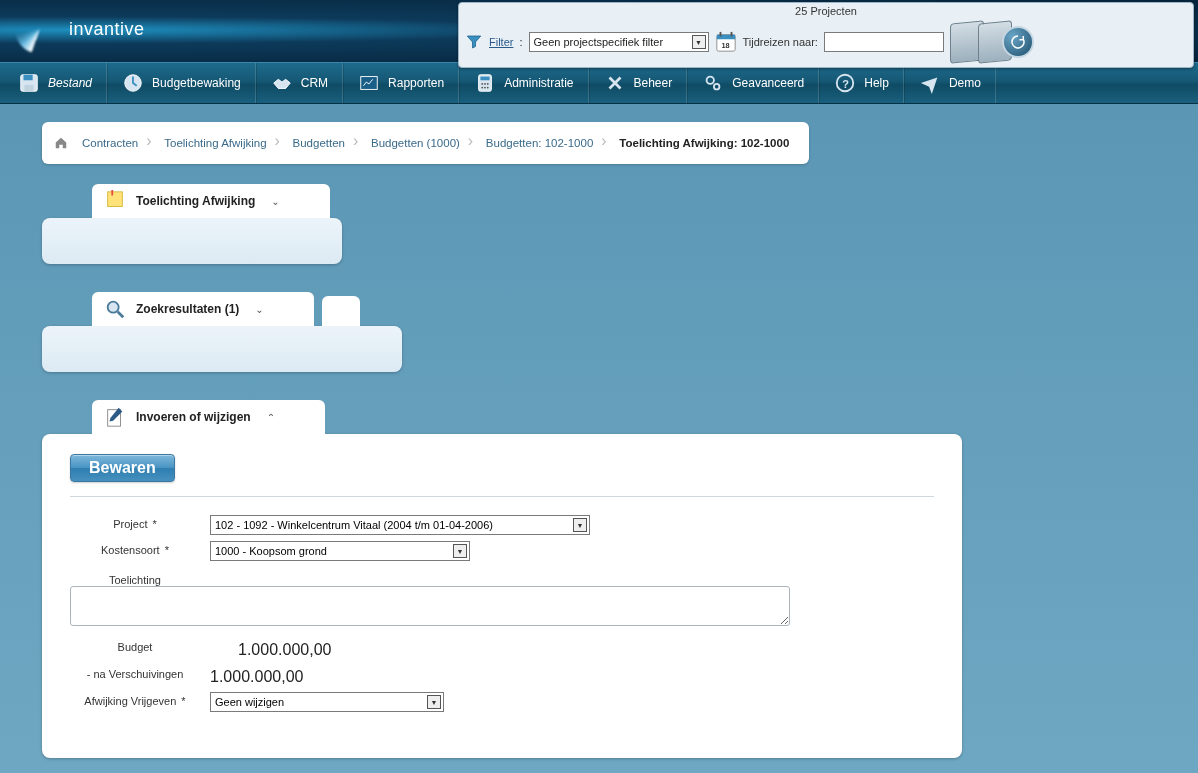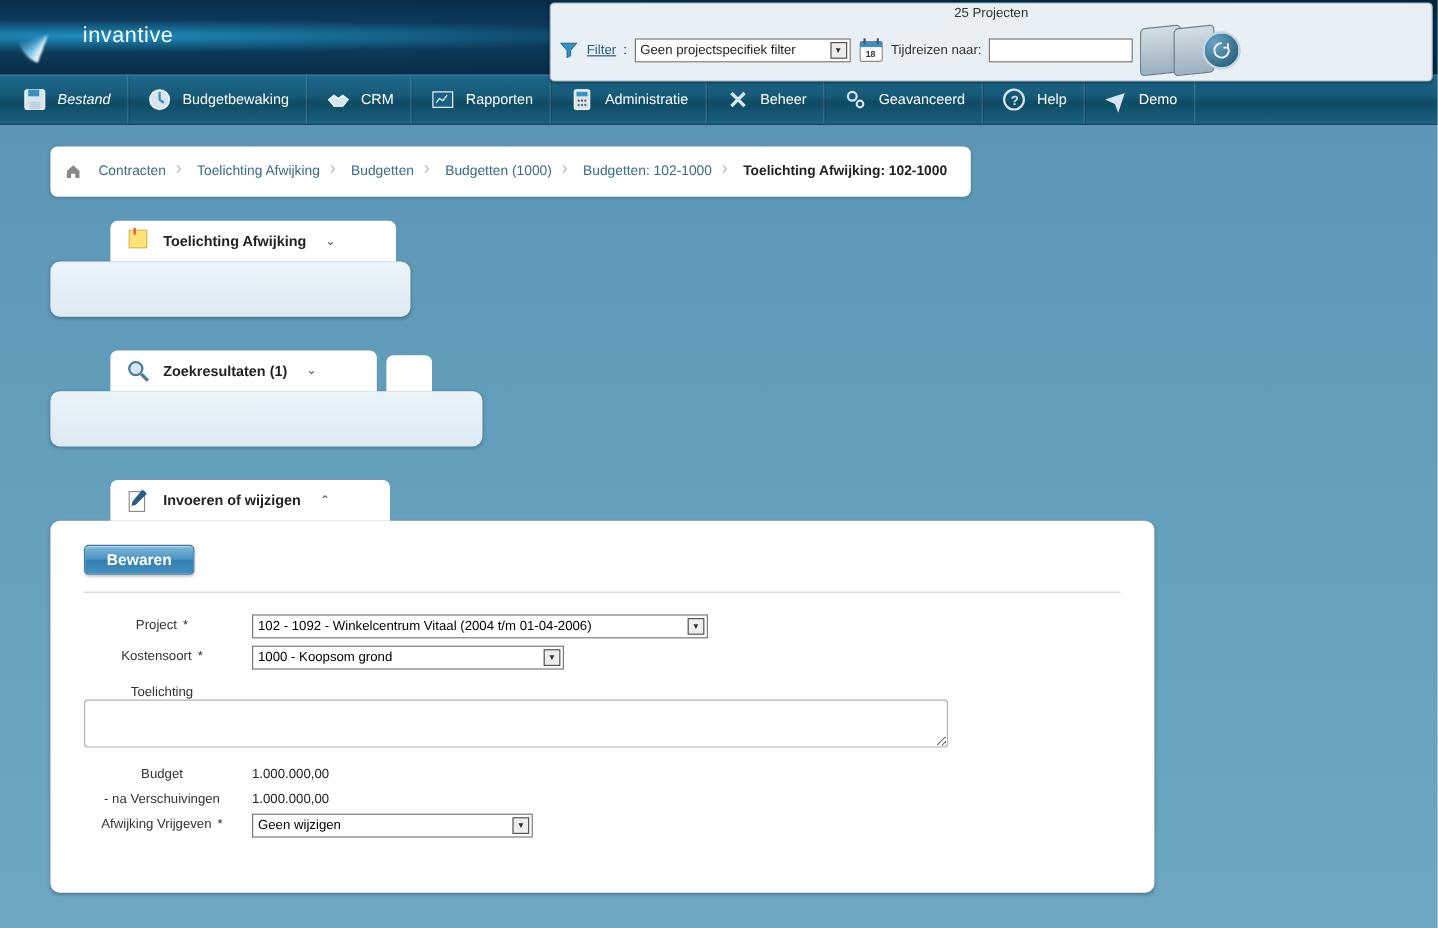--- a/index.html
+++ b/index.html
@@ -205,40 +205,40 @@
     padding-bottom:14px;
     margin-bottom:18px;
   }
   .btn {
     display:inline-block;
     padding:4px 18px;
     border:1px solid #3a77a3;
     border-radius:4px;
     background: linear-gradient(#7fb8db 0%, #4a94c3 48%, #2f7fb1 52%, #4590be 100%);
     color:#fff;
-    font-size:13px;
+    font-size:16px;
     font-weight:600;
     cursor:pointer;
     box-shadow: inset 0 1px 0 rgba(255,255,255,0.4), 0 1px 2px rgba(0,0,0,0.2);
   }
   .form-row { display:flex; align-items:flex-start; margin-bottom:6px; }
   .form-label {
     width:140px; text-align:center; padding-right:10px;
     font-size:11px; color:#333; padding-top:3px;
   }
   .req { margin-left:2px; color:#333; }
   .form-field { flex:0 0 auto; }
   .form-select { min-width:380px; }
   .form-select.narrow { min-width:260px; }
   .form-select.narrow2 { min-width:234px; }
   .form-textarea {
     width:720px; height:40px; border:1px solid #aab4bd;
     border-radius:3px; padding:4px; font-size:11px; resize:both;
   }
-  .readonly-val { font-size:11px; color:#222; padding-top:3px; }
+  .readonly-val { font-size:16px; color:#222; padding-top:3px; }
 </style>
 </head>
 <body>
 
 <div class="header">
   <div class="logo">
     <div class="logo-swirl"></div>
     <span class="logo-text">invantive</span>
   </div>
   <div class="top-right-panel">
@@ -469,21 +469,21 @@
 
       <div class="form-row" style="margin-top:10px;flex-direction:column;">
         <div class="form-label">
           <span>Toelichting</span>
         </div>
         <div class="form-field">
           <textarea class="form-textarea" style=""></textarea>
         </div>
       </div>
 
-      <div class="form-row" style="margin-top:10px;">
+      <div class="form-row" style="margin-top:10px;gap:28px;">
         <div class="form-label">
           <span>Budget</span>
         </div>
         <div class="form-field readonly-val">1.000.000,00</div>
       </div>
 
       <div class="form-row">
         <div class="form-label">
           <span>- na Verschuivingen</span>
         </div>

